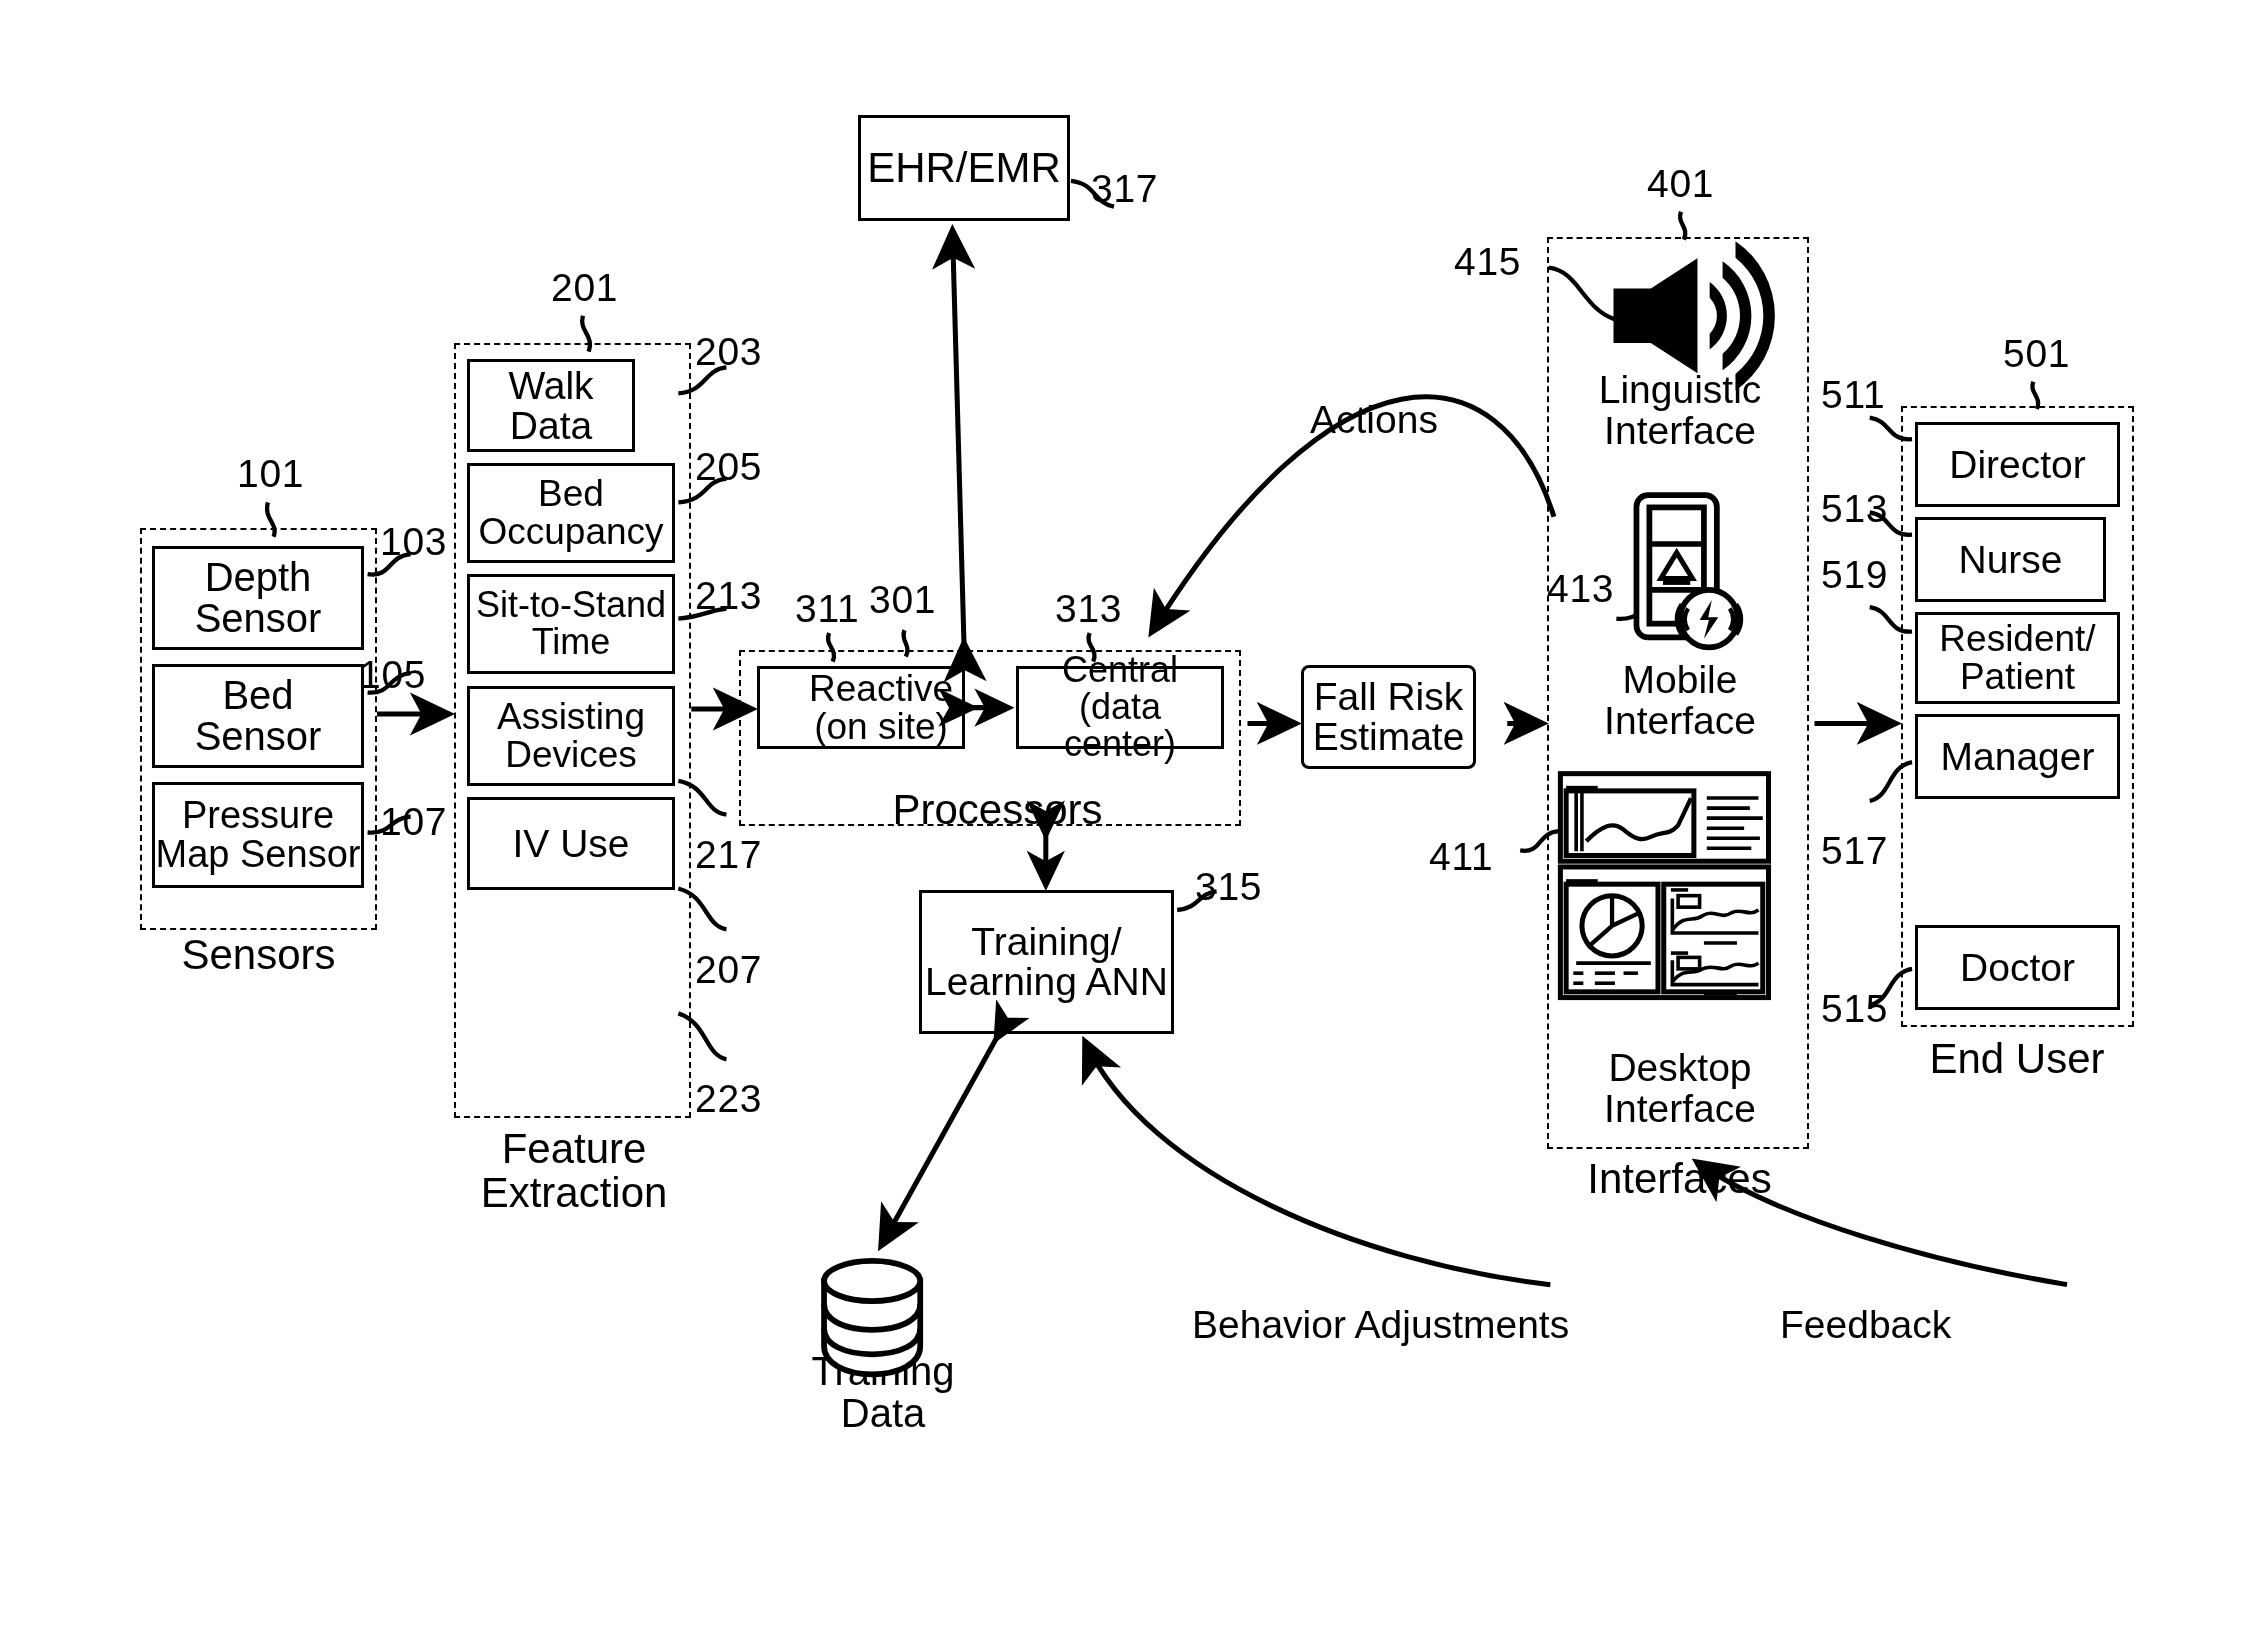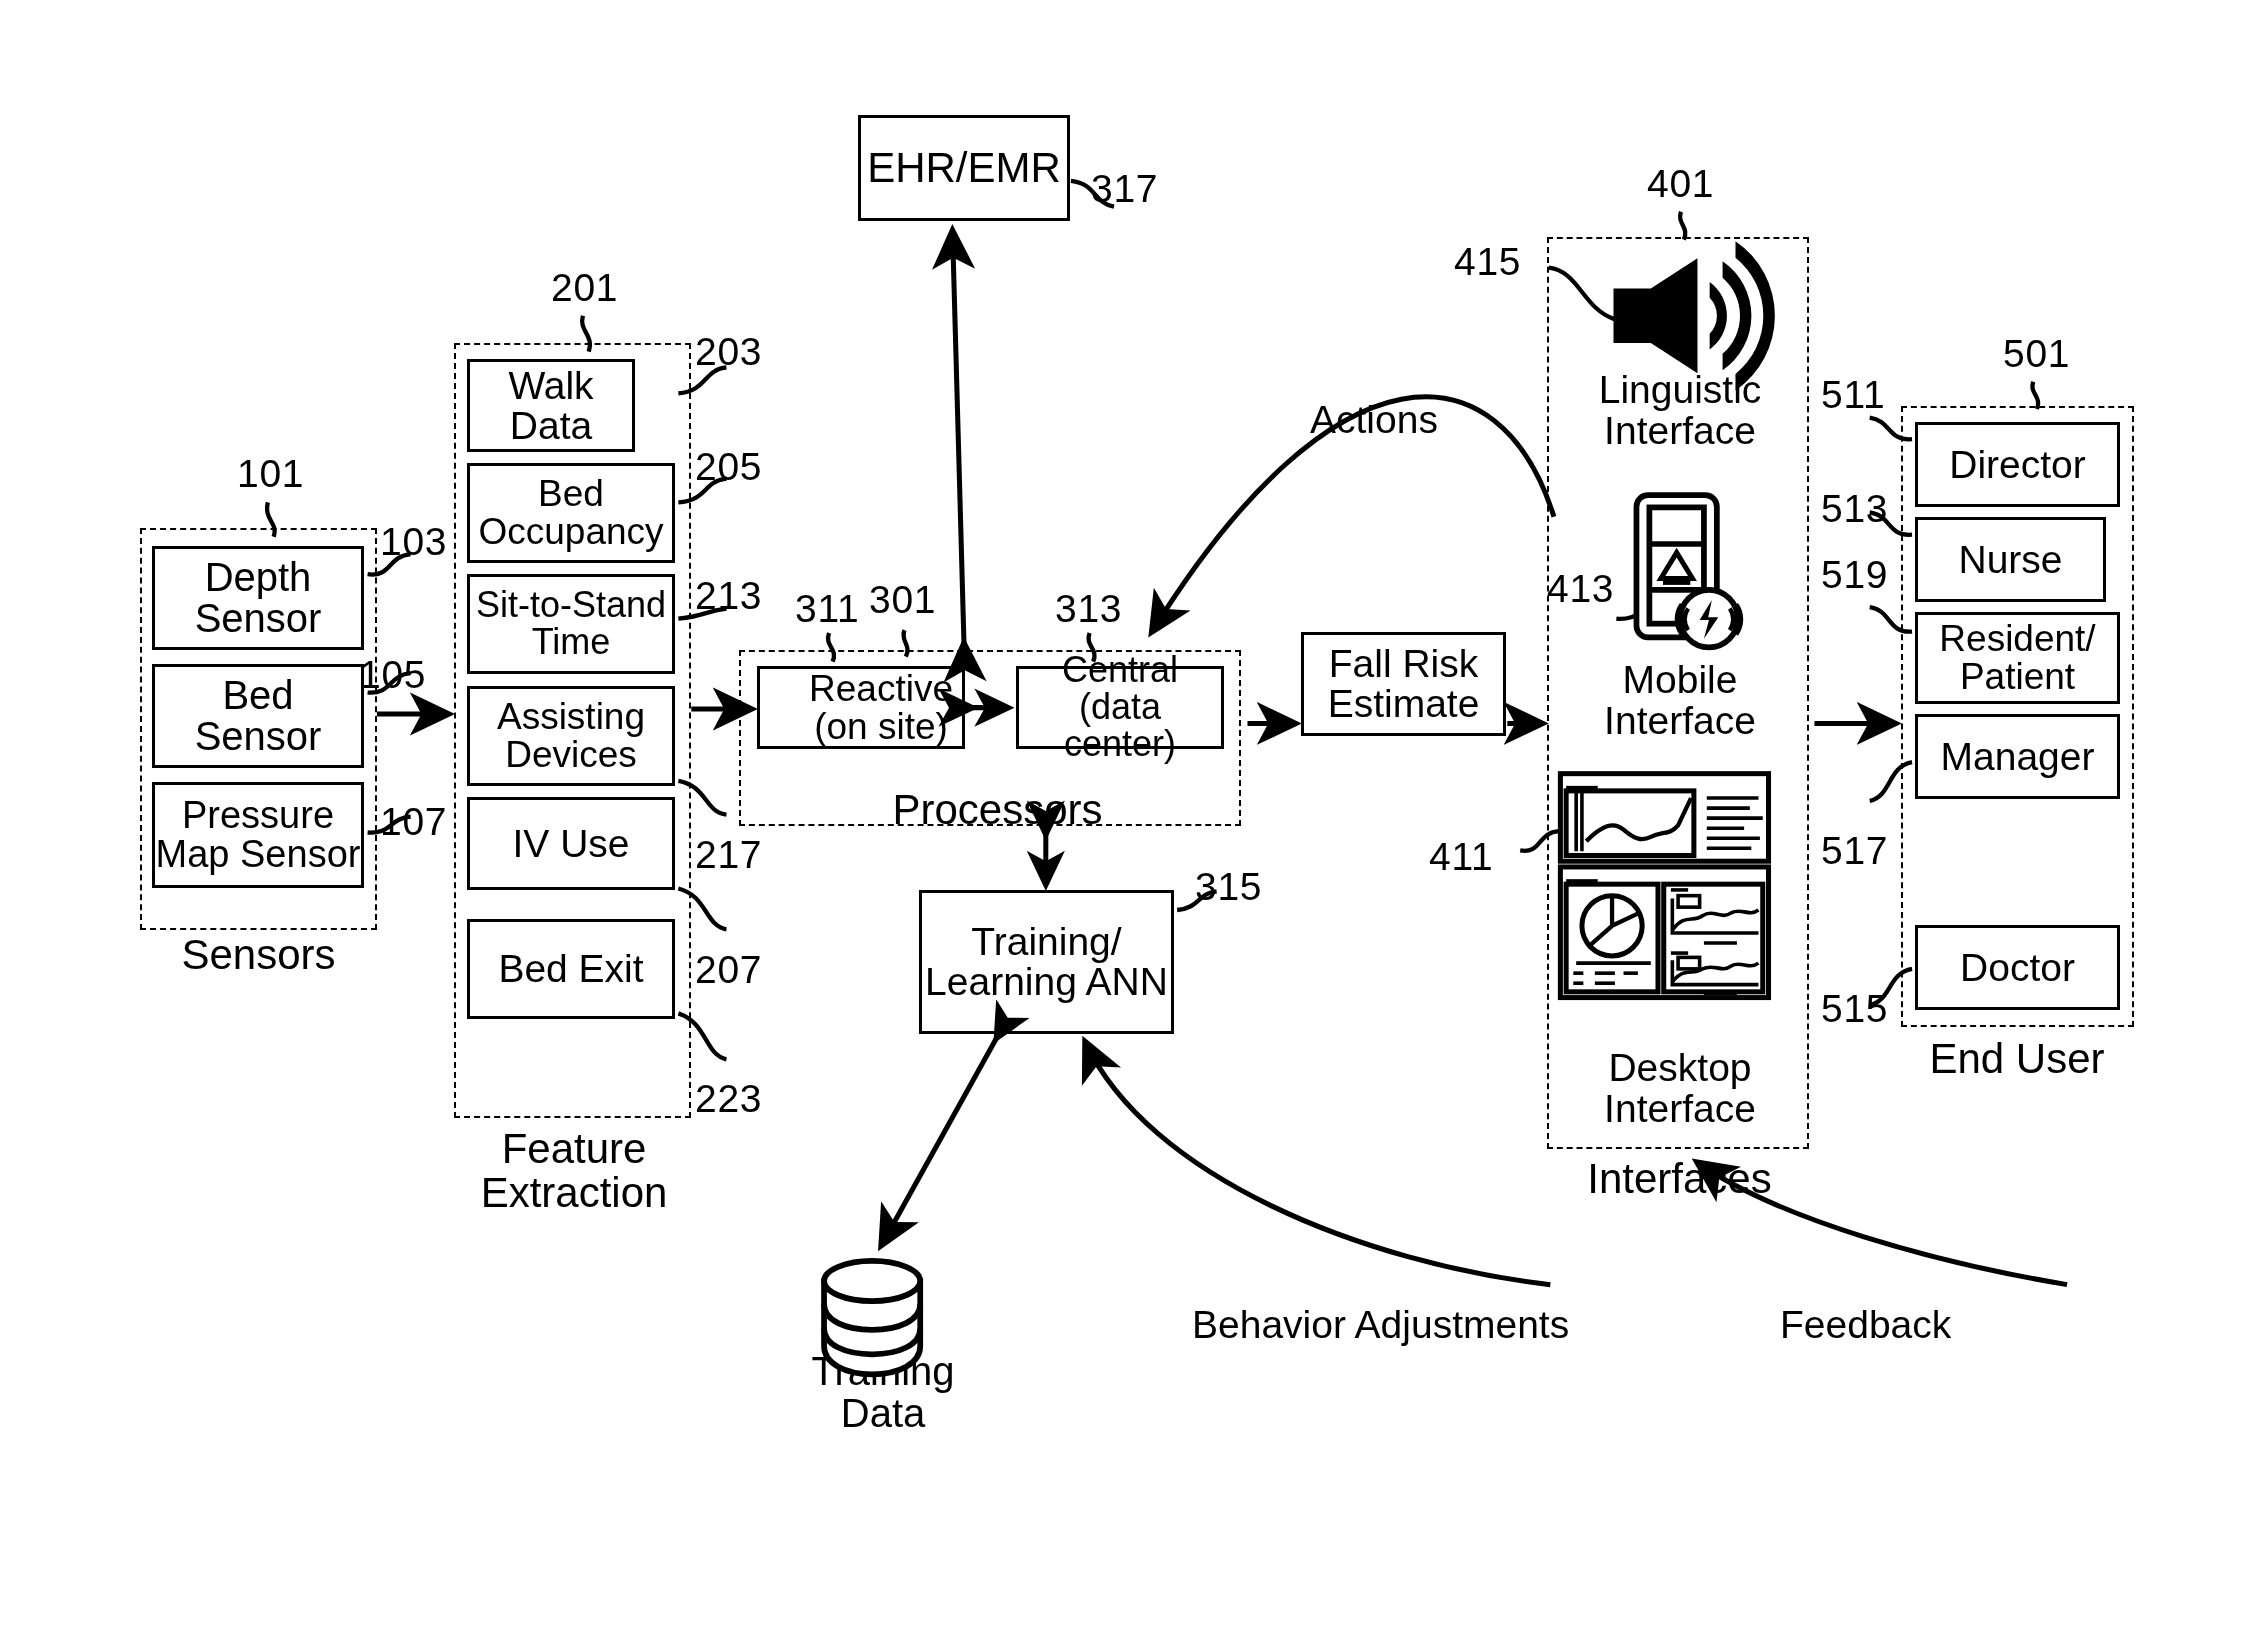--- a/index.html
+++ b/index.html
@@ -74,23 +74,20 @@
     <span>Assisting
 Devices</span>
     </div>
   <div class="ref" style="left:695px;top:833px;">217</div>
 
   <div class="box" style="left:467px;top:797px;width:208px;height:93px;font-size:39px;">
     <span>IV Use</span>
     </div>
   <div class="ref" style="left:695px;top:948px;">207</div>
 
-  <div class="box" style="left:467px;top:919px;width:208px;height:100px;font-size:39px;">
-    <span>Bed Exit</span>
-    </div>
   <div class="ref" style="left:695px;top:1077px;">223</div>
 
   <div class="box" style="left:858px;top:115px;width:212px;height:106px;font-size:42px;">
     <span>EHR/EMR</span>
     </div>
   <div class="ref" style="left:1091px;top:167px;">317</div>
 
   <div class="grp" style="left:739px;top:650px;width:502px;height:176px;"></div>
   <div class="ref" style="left:869px;top:578px;">301</div>
   <div class="grplbl" style="left:854px;top:772px;width:287px;margin-top:16px;">Processors</div>
@@ -100,21 +97,21 @@
 (on site)</span>
     </div>
   <div class="ref" style="left:795px;top:587px;">311</div>
 
   <div class="box" style="left:1016px;top:666px;width:208px;height:83px;font-size:36px;">
     <span>Central
 (data center)</span>
     </div>
   <div class="ref" style="left:1055px;top:587px;">313</div>
 
-  <div class="box" style="left:1301px;top:632px;width:205px;height:104px;font-size:39px;">
+  <div class="box" style="left:1301px;top:665px;width:175px;height:104px;font-size:39px;border-radius:8px;">
     <span>Fall Risk
 Estimate</span>
     </div>
 
   <div class="box" style="left:919px;top:890px;width:255px;height:144px;font-size:39px;">
     <span>Training/
 Learning
 ANN</span>
     </div>
   <div class="ref" style="left:1195px;top:865px;">315</div>

